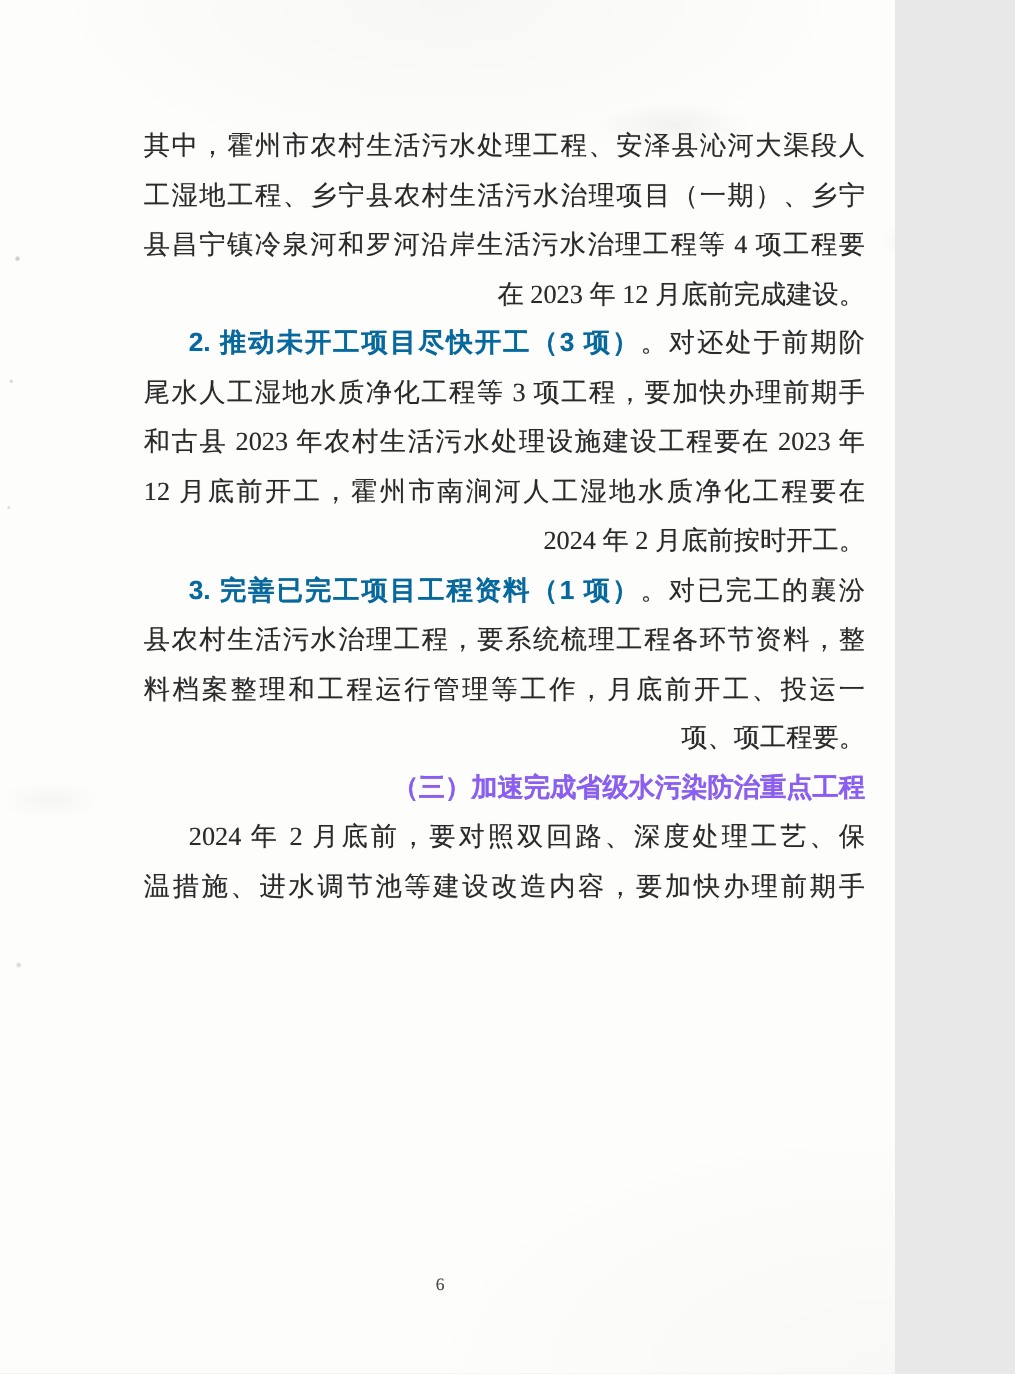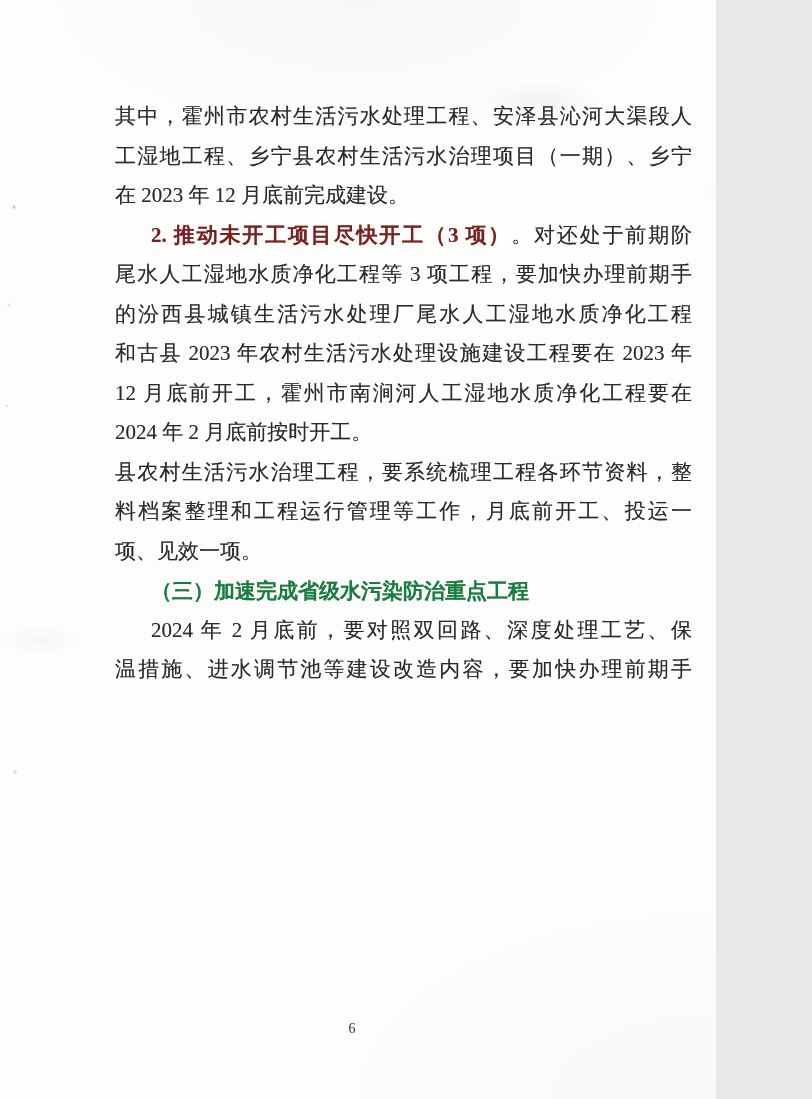--- a/index.html
+++ b/index.html
@@ -39,36 +39,37 @@
     top: 97px;
     width: 577px;
     font-size: 21px;
     line-height: 39.5px;
     text-shadow: 0 0 0.6px rgba(45,45,45,0.45);
   }
   .ln {
     margin: 0;
     height: 39.5px;
     overflow: hidden;
+    text-align: right;
   }
   .just {
     text-align: justify;
     text-align-last: justify;
     text-justify: inter-character;
   }
   .indent { text-indent: 36px; }
   .runin {
     font-weight: 700;
-    font-family: Liberation Serif, serif;
-    color: #7f1d1d;
+    font-family: Liberation Sans, sans-serif;
+    color: #0369a1;
   }
   .heading {
     font-weight: 700;
     font-family: "Liberation Sans", "DejaVu Sans", sans-serif;
-    color: #15803d;
+    color: #8b5cf6;
   }
   .pageno {
     position: absolute;
     top: 1021px;
     left: 0;
     width: 100%;
     text-align: center;
     font-size: 14px;
     color: #4a4a4a;
     transform: translateX(-6px);
@@ -78,32 +79,33 @@
 </head>
 <body>
 
 <div class="page">
   <div class="noise"></div>
 
   <div class="text-block">
 
     <p class="ln just">其中，霍州市农村生活污水处理工程、安泽县沁河大渠段人</p>
     <p class="ln just">工湿地工程、乡宁县农村生活污水治理项目（一期）、乡宁</p>
+    <p class="ln just">县昌宁镇冷泉河和罗河沿岸生活污水治理工程等 4 项工程要</p>
     <p class="ln">在 2023 年 12 月底前完成建设。</p>
 
     <p class="ln just indent"><span class="runin">2. 推动未开工项目尽快开工（3 项）</span><span>。对还处于前期阶</span></p>
     <p class="ln just">尾水人工湿地水质净化工程等 3 项工程，要加快办理前期手</p>
-    <p class="ln just">的汾西县城镇生活污水处理厂尾水人工湿地水质净化工程</p>
     <p class="ln just">和古县 2023 年农村生活污水处理设施建设工程要在 2023 年</p>
     <p class="ln just">12 月底前开工，霍州市南涧河人工湿地水质净化工程要在</p>
     <p class="ln">2024 年 2 月底前按时开工。</p>
 
+    <p class="ln just indent"><span class="runin">3. 完善已完工项目工程资料（1 项）</span><span>。对已完工的襄汾</span></p>
     <p class="ln just">县农村生活污水治理工程，要系统梳理工程各环节资料，整</p>
     <p class="ln just">料档案整理和工程运行管理等工作，月底前开工、投运一</p>
-    <p class="ln">项、见效一项。</p>
+    <p class="ln">项、项工程要。</p>
 
     <p class="ln indent heading">（三）加速完成省级水污染防治重点工程</p>
 
     <p class="ln just indent">2024 年 2 月底前，要对照双回路、深度处理工艺、保（提）</p>
     <p class="ln just">温措施、进水调节池等建设改造内容，要加快办理前期手</p>
 
   </div>
 
   <div class="pageno">6</div>
 </div>

